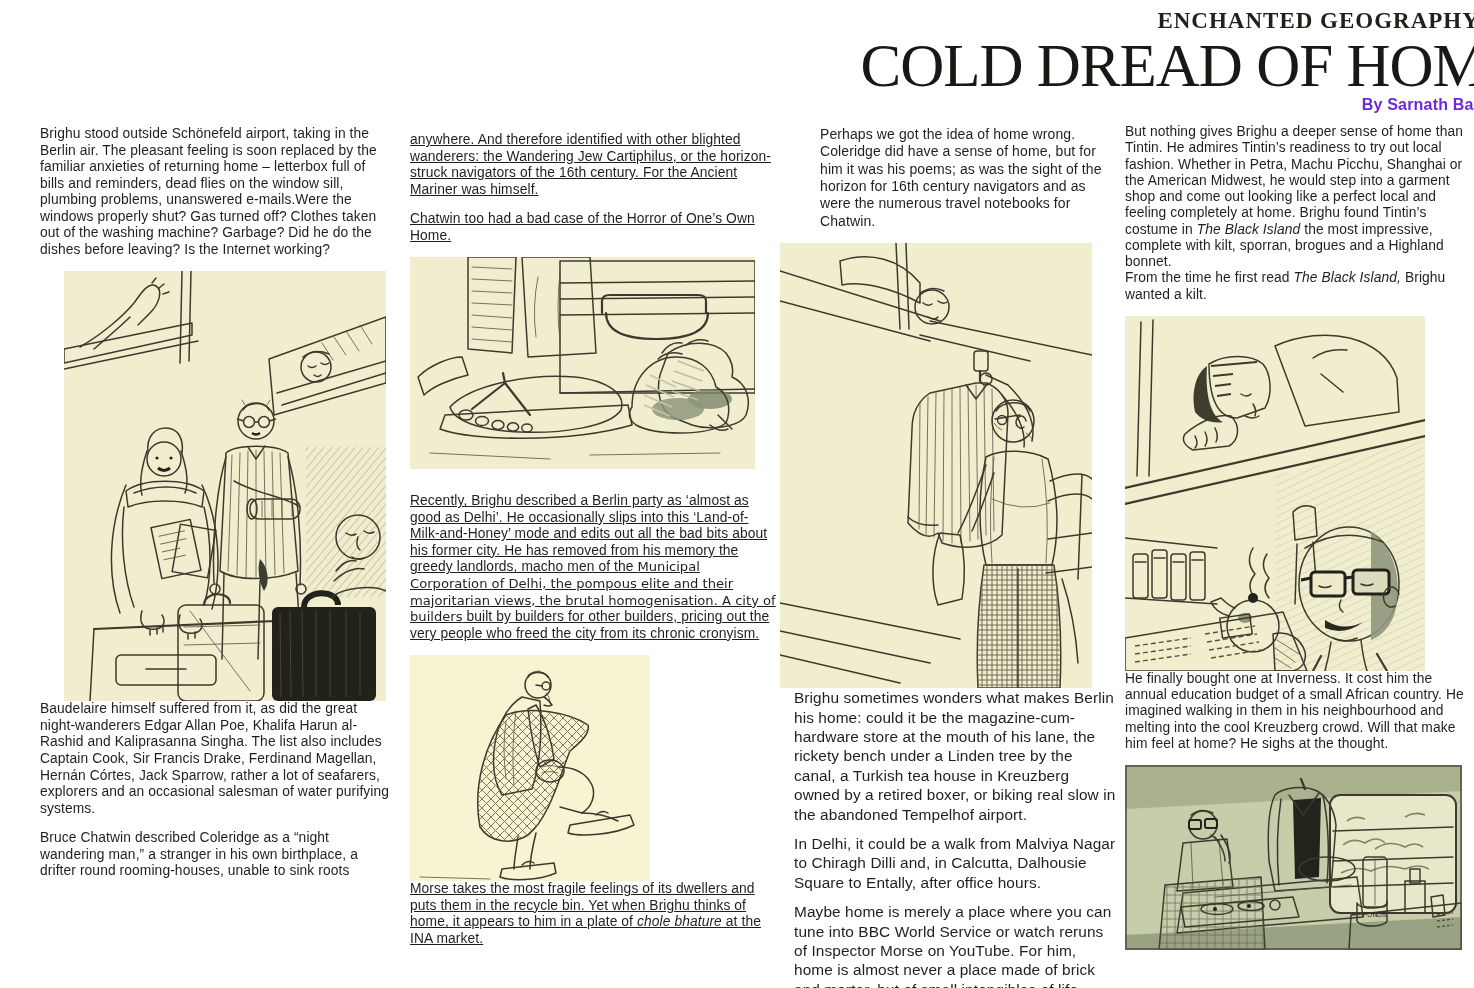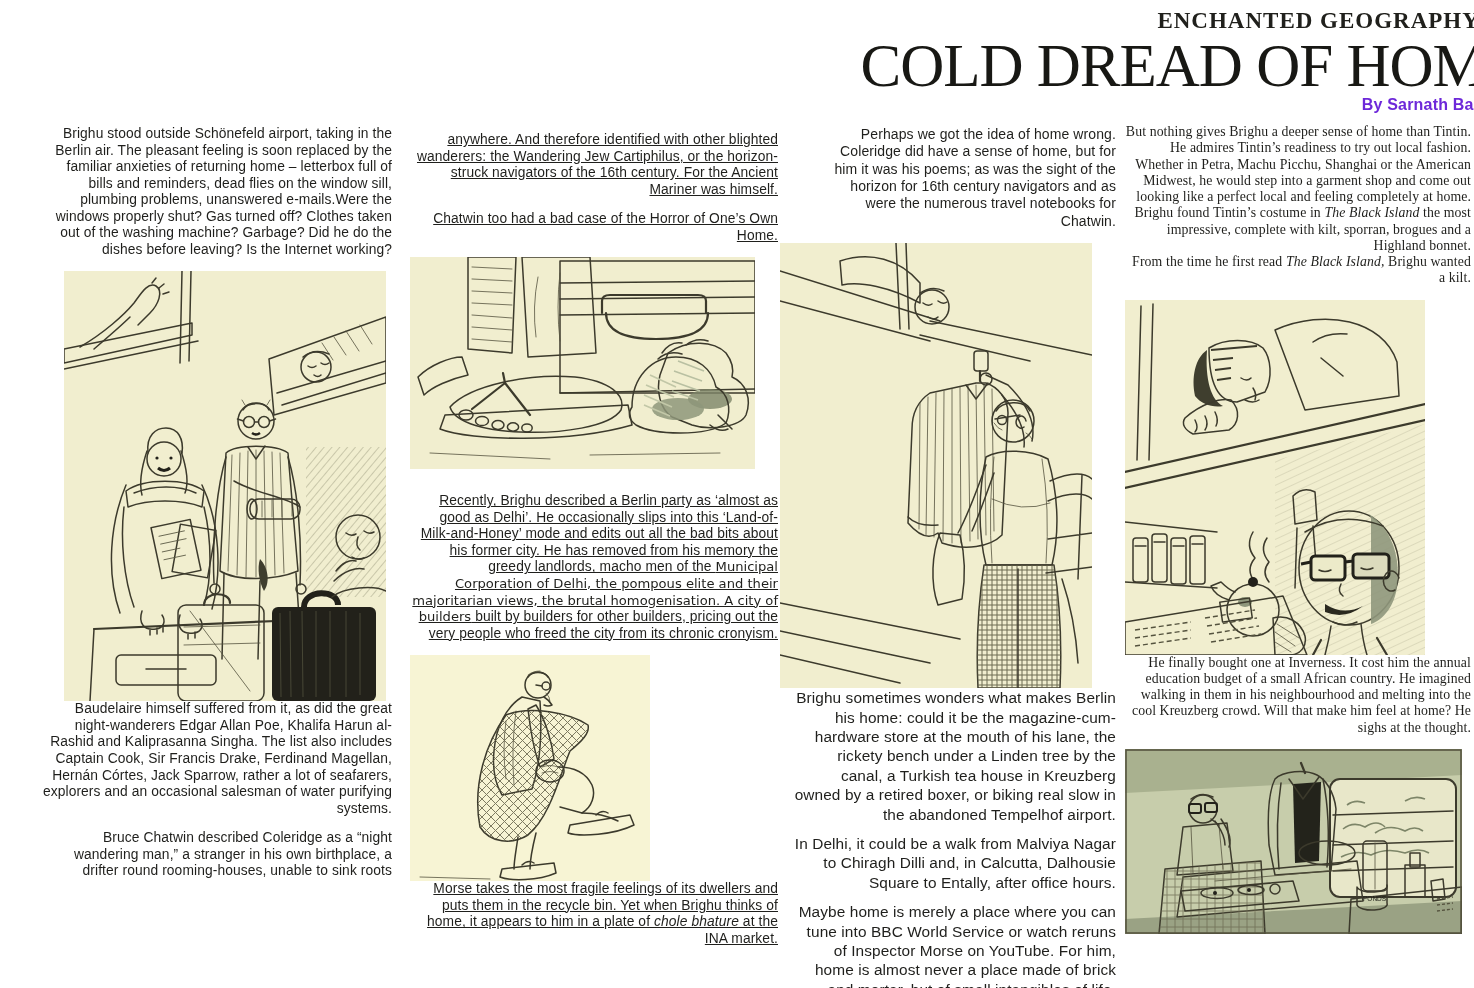--- a/index.html
+++ b/index.html
@@ -3,29 +3,29 @@
 <meta charset="utf-8">
 <style>
   html,body{margin:0;padding:0;background:#ffffff;}
   .page{position:relative;width:1474px;height:988px;background:#ffffff;overflow:hidden;
         font-family:"Liberation Sans",sans-serif;color:#1f1f1c;}
   header{position:absolute;left:0;top:8px;width:1474px;text-align:right;padding-left:48px;}
   .kicker{font-family:"Liberation Serif",serif;font-weight:bold;font-size:23px;letter-spacing:1px;color:#20201c;}
   .title{font-family:"Liberation Serif",serif;font-weight:normal;font-size:61px;line-height:1.0;
          letter-spacing:-1px;margin:1px 0 0 0;color:#181814;}
   .byline{font-size:16px;font-weight:bold;letter-spacing:0.2px;margin-top:0;color:#6d28d9;}
-  .col{position:absolute;text-align:right;}
+  .col{position:absolute;}
   #col1{left:40px;top:126px;width:352px;}
   #col2{left:410px;top:132px;width:368px;text-decoration:underline;}
   #col3{left:780px;top:126px;width:336px;}
   #col4{left:1125px;top:124px;width:346px;}
   p.bt{font-size:13.8px;line-height:1.2;letter-spacing:0.1px;margin:0 0 13px 0;}
   #col3 p.top{font-size:14px;line-height:1.24;margin-left:40px;}
   #col3 p.big{font-size:15.4px;line-height:1.26;margin:0 0 10px 14px;letter-spacing:0.1px;}
-  #col4 p.bt{line-height:1.18;font-family:Liberation Serif, serif;}
+  #col4 p.bt{line-height:1.18;}
   .alt{font-family:"DejaVu Sans",sans-serif;font-size:0.95em;letter-spacing:0;}
   figure.illo{margin:0;padding:0;line-height:0;}
   figure.illo svg{display:block;}
   .mt2{margin-top:2px}.mt4{margin-top:4px}.mt6{margin-top:6px}.mt8{margin-top:8px}
   .mt10{margin-top:10px}.mt12{margin-top:12px}
   .il3{margin-left:45px}
   .sk{stroke:#3c3a2c;fill:none;stroke-width:1.5;stroke-linecap:round;stroke-linejoin:round;}
   .sk2{stroke:#3c3a2c;fill:none;stroke-width:2.2;stroke-linecap:round;stroke-linejoin:round;}
   .thin{stroke:#55533f;fill:none;stroke-width:0.8;stroke-linecap:round;}
   .ink{fill:#22211a;}

